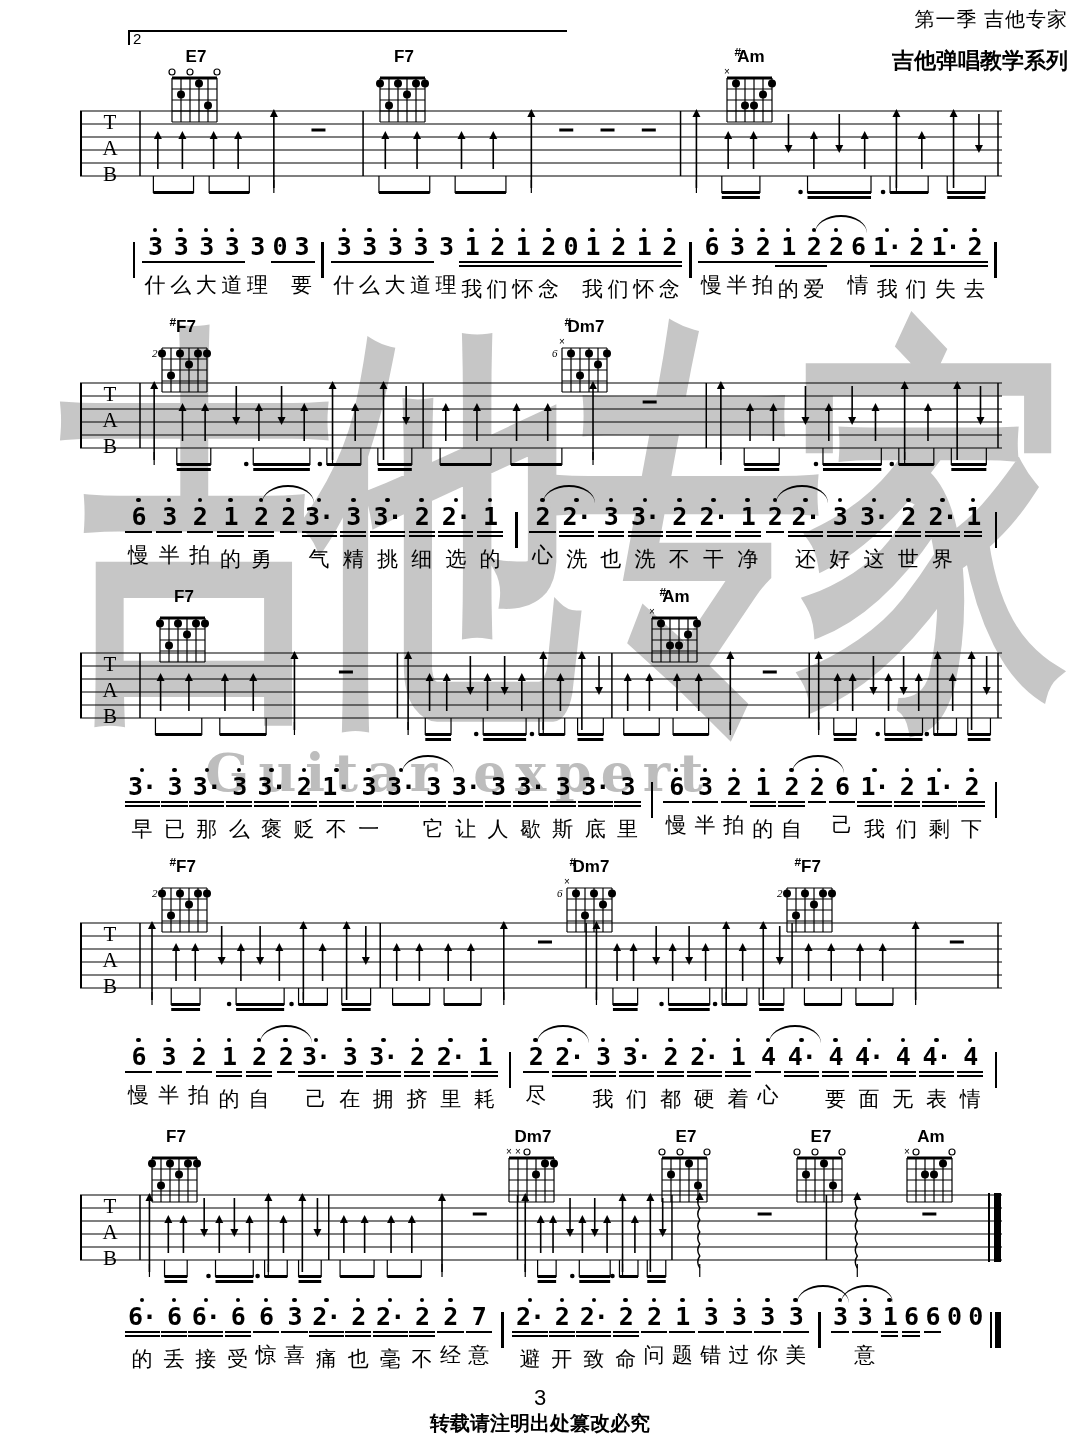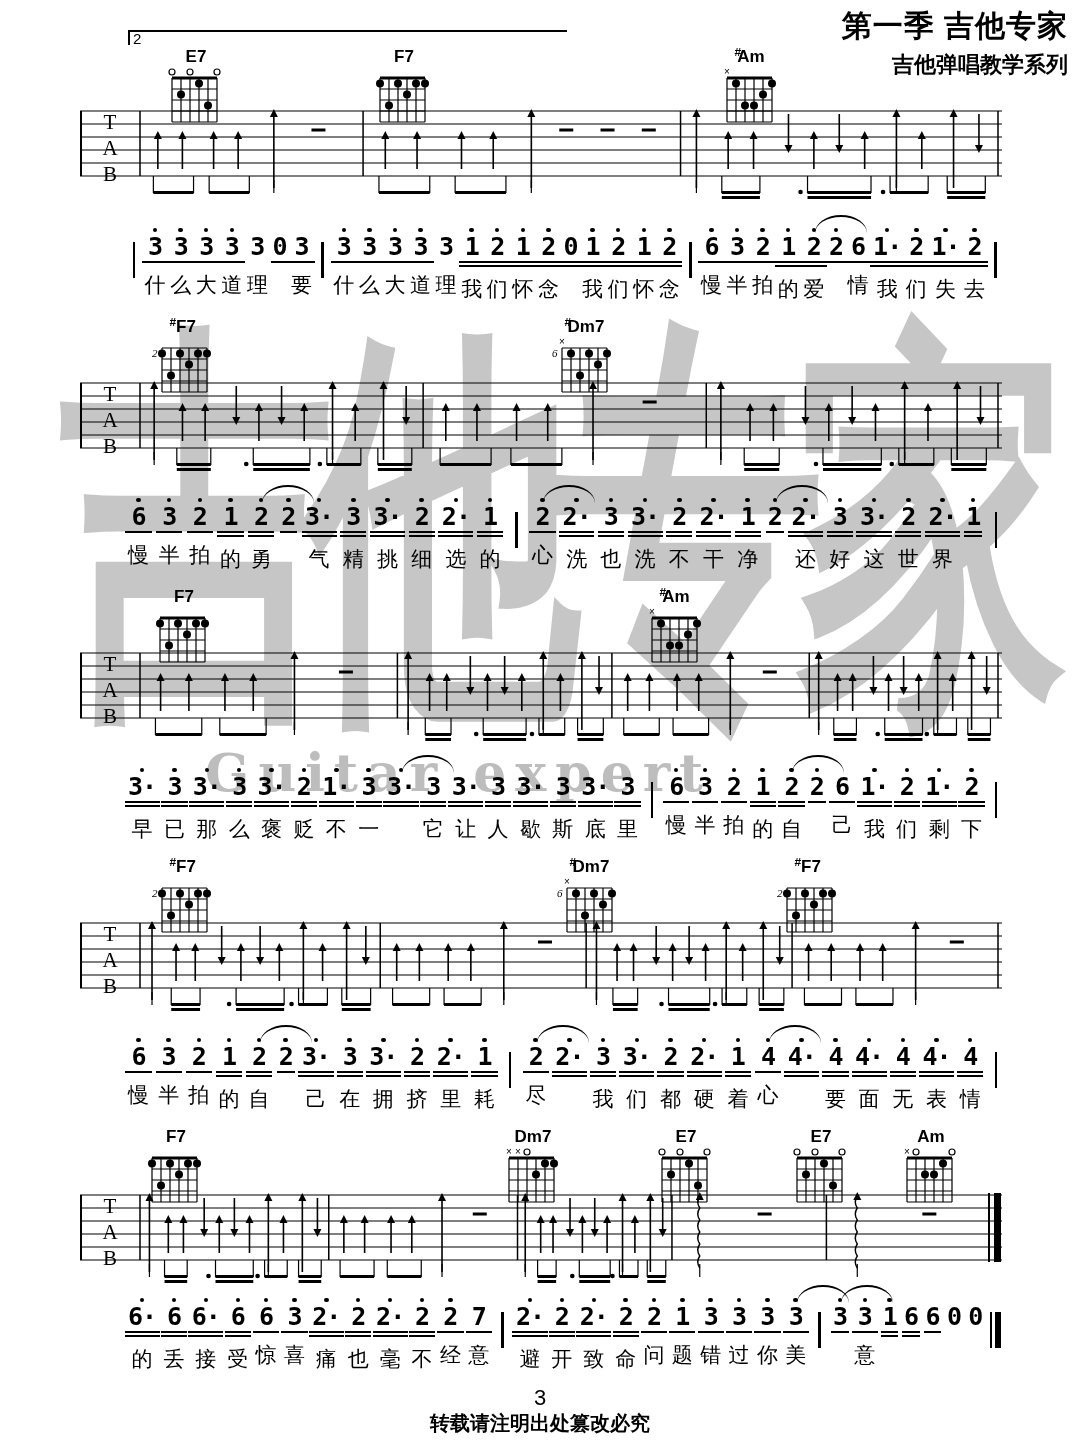--- a/index.html
+++ b/index.html
@@ -1,21 +1,21 @@
 <!DOCTYPE html>
 <html><head>
 <meta charset="utf-8">
 <style>
   html,body{margin:0;padding:0;background:#e8e8e8}
   #page{position:relative;width:1080px;height:1454px;background:#fff;margin:0 auto;
         overflow:hidden;font-family:"Liberation Sans",sans-serif;color:#000}
   
   .hdr{position:absolute;top:6px;right:12px;text-align:right;z-index:3}
-  .hdr-t1{font-size:30px;font-weight:bold;letter-spacing:1px}
-  .hdr-t2{font-size:22px;font-weight:bold;margin-top:3px}
+  .hdr-t1{font-size:20px;font-weight:normal;letter-spacing:1px}
+  .hdr-t2{font-size:22px;font-weight:bold;margin-top:13px}
   
   .wm-cn{position:absolute;left:60px;top:255px;font-size:275px;font-weight:bold;
          font-family:"DejaVu Serif",serif;color:#b3b3b3;letter-spacing:-30px;
          transform:scaleY(1.5);transform-origin:top left;white-space:nowrap;z-index:1;opacity:.75}
   .wm-en{position:absolute;left:205px;top:742px;font-size:52px;font-family:"DejaVu Serif",serif;
          color:#bdbdbd;letter-spacing:9px;z-index:1;font-weight:bold}
   
   .volta{position:absolute;border-top:2px solid #000;border-left:2px solid #000;height:13px;z-index:2}
   .volta span{font-size:15px;position:absolute;left:3px;top:0px;line-height:13px}
   

